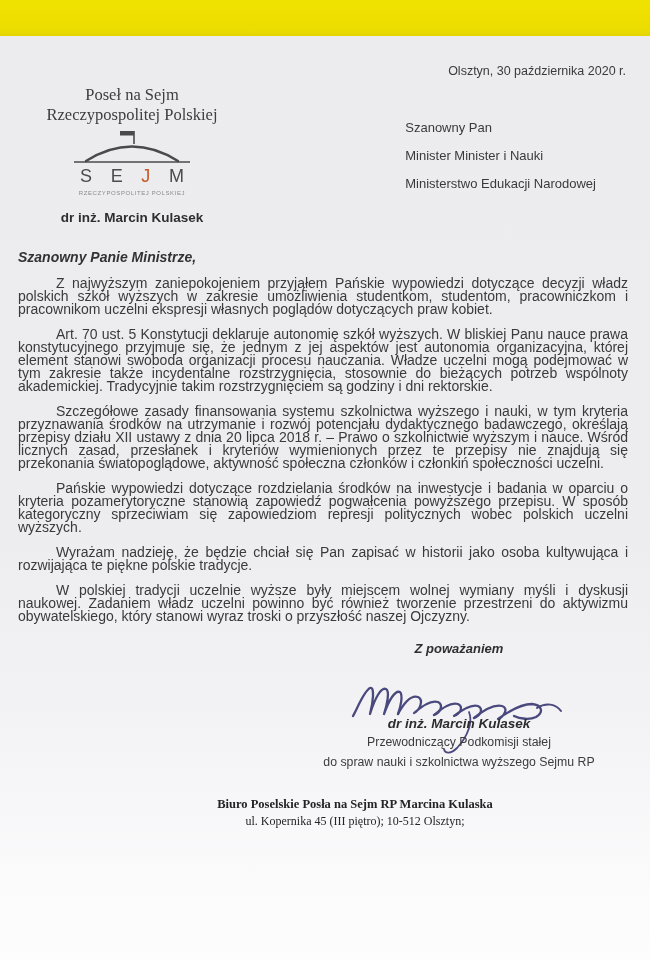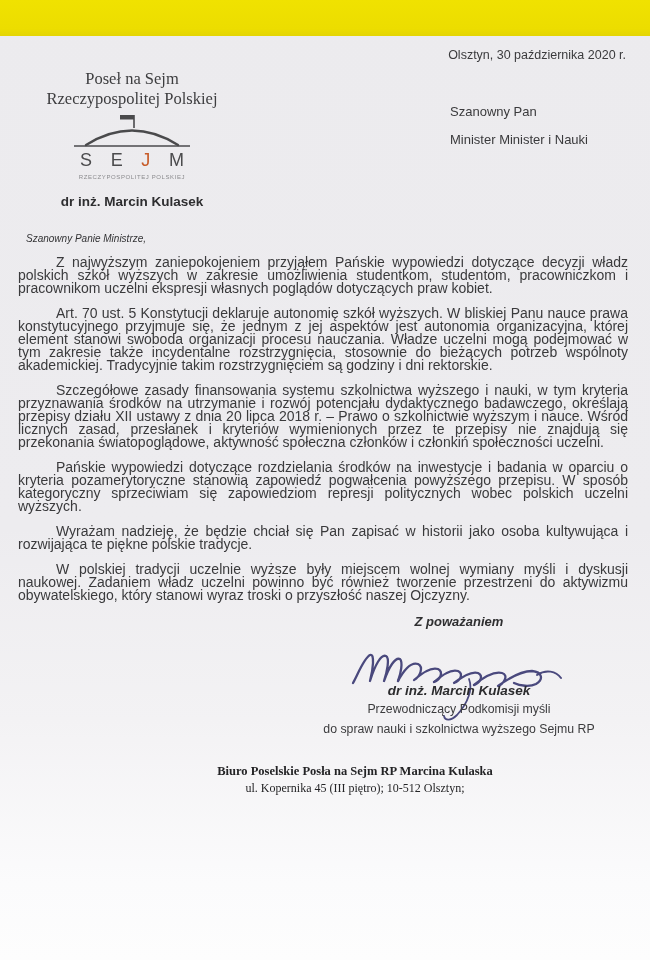--- a/index.html
+++ b/index.html
@@ -18,21 +18,21 @@
     position: absolute; top: 0; left: 0;
     width: 650px; height: 36px;
     background: linear-gradient(180deg, #f0e200 0%, #ecdd00 80%, #e4d504 100%);
   }
   .page {
     position: absolute; top: 36px; left: 0; right: 0; bottom: 0;
     padding: 0 22px 0 18px;
     color: #3a3a3c;
   }
   .date-row {
-    margin-top: 12px;
+    margin-top: 28px;
     text-align: right;
     font-size: 12.5px;
     color: #3b3b3d;
     padding-right: 2px;
   }
   .letterhead {
     margin-top: 7px;
     display: flex;
     align-items: flex-start;
   }
@@ -70,46 +70,46 @@
     font-size: 13.5px;
     font-weight: 700;
     color: #2e2e30;
   }
   .recipient-block {
     margin-left: auto;
     margin-right: 32px;
     margin-top: 36px;
     font-size: 13px;
   }
-  .recipient-block p { margin: 0 8px 14px; line-height: 14px; }
+  .recipient-block p { margin: 0 0 14px; line-height: 14px; }
   .recipient-name { font-weight: 700; color: #2c2c2e; }
   .letter-body { margin-top: 24px; }
   .greeting {
-    margin: 8px;
-    font-size: 10px;
-    font-weight: 400;
+    margin: 0;
+    font-size: 14px;
+    font-weight: 700;
     font-style: italic;
     color: #323234;
   }
   .letter-body p.para {
     margin: 12px 0 0;
     font-size: 14px;
     line-height: 13px;
     text-align: justify;
     text-indent: 38px;
     color: #3a3a3c;
   }
   .signature-block {
     margin: 6px 14px 0 auto;
     width: 310px;
     text-align: center;
     position: relative;
   }
   .closing {
-    margin: 12px;
+    margin: 18px;
     font-size: 13px;
     font-weight: 700;
     font-style: italic;
     color: #2f2f31;
   }
   .signature-svg {
     display: block;
     margin: 0 auto -10px;
     overflow: visible;
   }
@@ -161,20 +161,21 @@
           </div>
           <div class="logo-caption">RZECZYPOSPOLITEJ POLSKIEJ</div>
         </div>
 
         <div class="sender-name">dr inż. Marcin Kulasek</div>
       </div>
 
       <div class="recipient-block">
         <p>Szanowny Pan</p>
         <p>Minister Minister i Nauki</p>
+        <p>Ministerstwo Edukacji Narodowej</p>
       </div>
     </div>
 
     <div class="letter-body">
       <p class="greeting">Szanowny Panie Ministrze,</p>
       <p class="para">Z najwyższym zaniepokojeniem przyjąłem Pańskie wypowiedzi dotyczące decyzji władz polskich szkół wyższych w zakresie umożliwienia studentkom, studentom, pracowniczkom i pracownikom uczelni ekspresji własnych poglądów dotyczących praw kobiet.</p>
       <p class="para">Art. 70 ust. 5 Konstytucji deklaruje autonomię szkół wyższych. W bliskiej Panu nauce prawa konstytucyjnego przyjmuje się, że jednym z jej aspektów jest autonomia organizacyjna, której element stanowi swoboda organizacji procesu nauczania. Władze uczelni mogą podejmować w tym zakresie także incydentalne rozstrzygnięcia, stosownie do bieżących potrzeb wspólnoty akademickiej. Tradycyjnie takim rozstrzygnięciem są godziny i dni rektorskie.</p>
       <p class="para">Szczegółowe zasady finansowania systemu szkolnictwa wyższego i nauki, w tym kryteria przyznawania środków na utrzymanie i rozwój potencjału dydaktycznego badawczego, określają przepisy działu XII ustawy z dnia 20 lipca 2018 r. – Prawo o szkolnictwie wyższym i nauce. Wśród licznych zasad, przesłanek i kryteriów wymienionych przez te przepisy nie znajdują się przekonania światopoglądowe, aktywność społeczna członków i członkiń społeczności uczelni.</p>
       <p class="para">Pańskie wypowiedzi dotyczące rozdzielania środków na inwestycje i badania w oparciu o kryteria pozamerytoryczne stanowią zapowiedź pogwałcenia powyższego przepisu. W sposób kategoryczny sprzeciwiam się zapowiedziom represji politycznych wobec polskich uczelni wyższych.</p>
       <p class="para">Wyrażam nadzieję, że będzie chciał się Pan zapisać w historii jako osoba kultywująca i rozwijająca te piękne polskie tradycje.</p>
@@ -187,21 +188,21 @@
         <g fill="none" stroke="#3c3b74" stroke-width="2.3" stroke-linecap="round" stroke-linejoin="round" opacity="0.92">
           <path d="M6,42 C11,33 17,17 23,14 C28,12 26,29 23,40 C28,24 34,13 39,15 C43,17 40,31 37,40 C42,26 48,16 53,18 C56,21 54,32 51,40"></path>
           <path d="M51,40 C58,27 65,21 71,23 C77,26 73,36 67,39 C76,31 85,26 91,28 C97,31 93,39 87,41"></path>
           <path d="M87,41 C96,33 105,28 111,30 C117,33 113,40 107,42 C116,35 125,30 131,32 C137,35 133,42 127,44"></path>
           <path d="M127,44 C138,35 147,30 155,32 C162,34 157,43 151,45 C162,37 175,30 185,30 C195,31 197,38 189,43 C183,46 173,45 167,42"></path>
           <path d="M190,34 C199,28 209,30 214,37" stroke-width="2"></path>
           <path d="M122,38 C126,48 121,62 110,74 C104,80 98,80 97,75" stroke-width="1.8"></path>
         </g>
       </svg>
       <p class="signer-name">dr inż. Marcin Kulasek</p>
-      <p class="signer-title">Przewodniczący Podkomisji myśli</p>
+      <p class="signer-title">Przewodniczący Podkomisji stałej</p>
       <p class="signer-title">do spraw nauki i szkolnictwa wyższego Sejmu RP</p>
     </div>
 
     <div class="footer">
       <p class="footer-office">Biuro Poselskie Posła na Sejm RP Marcina Kulaska</p>
       <p class="footer-line">ul. Kopernika 45 (III piętro); 10-512 Olsztyn;</p>
 
     </div>
 
   </div>

